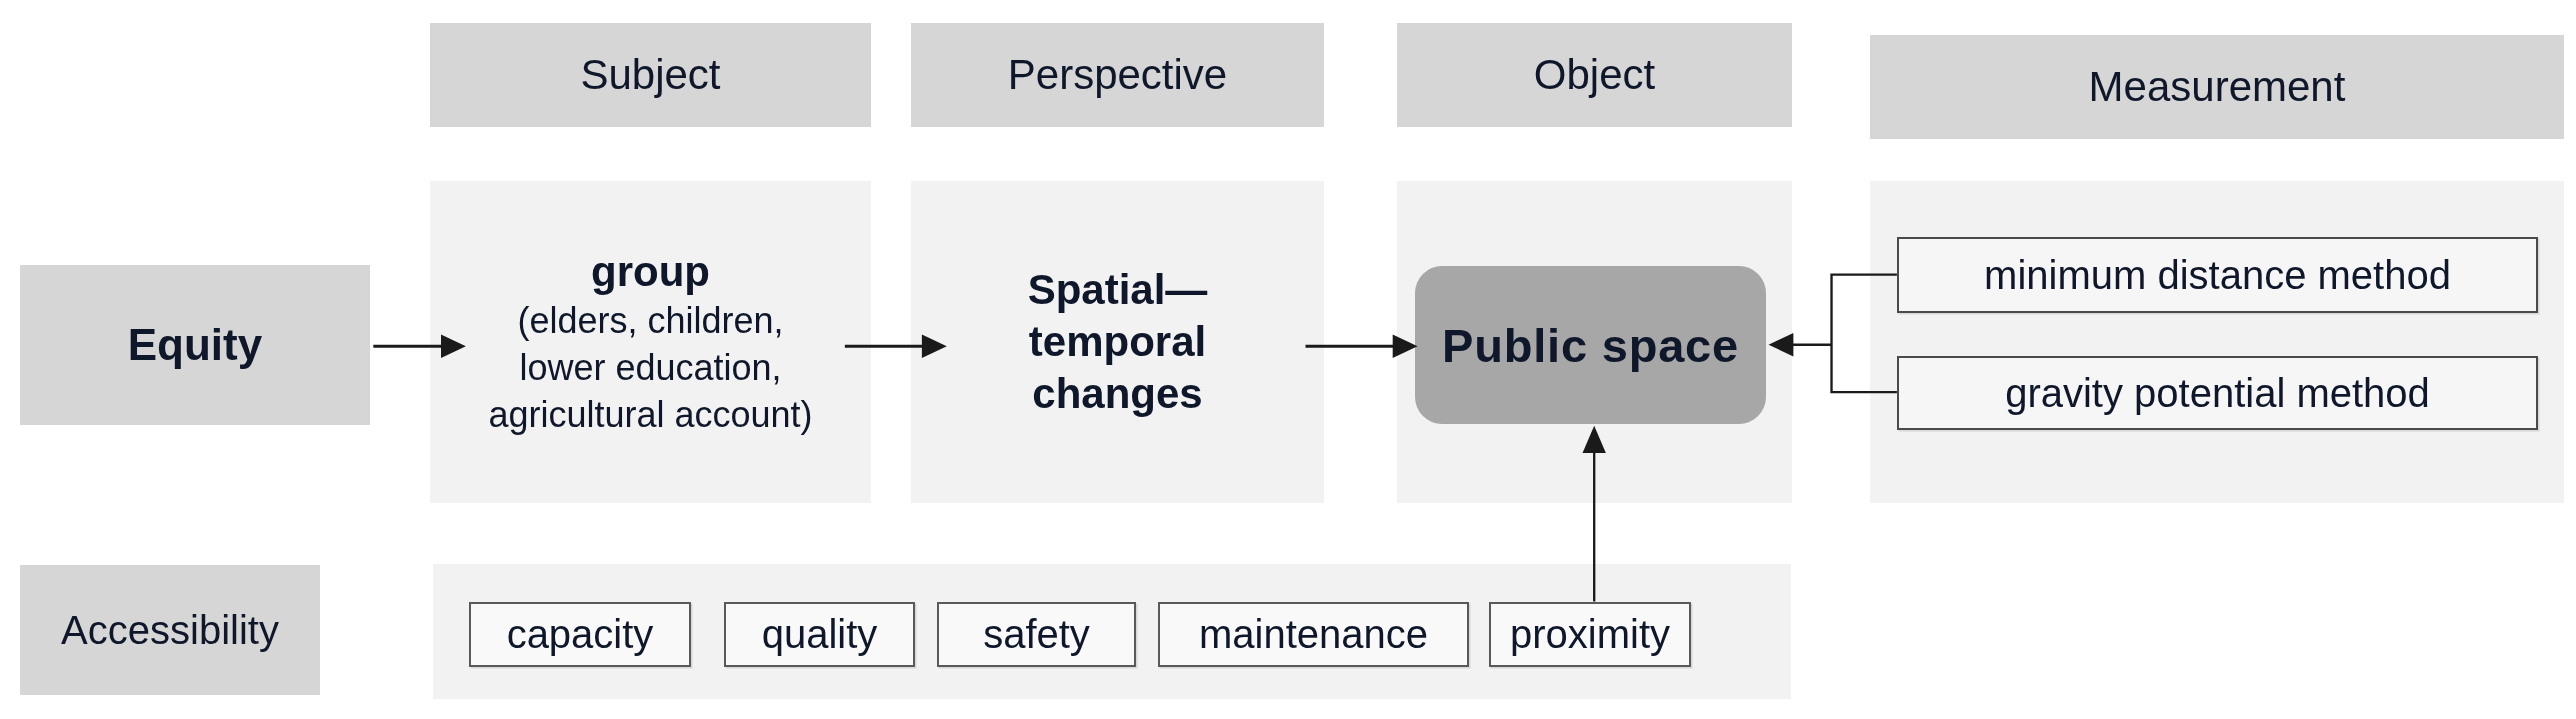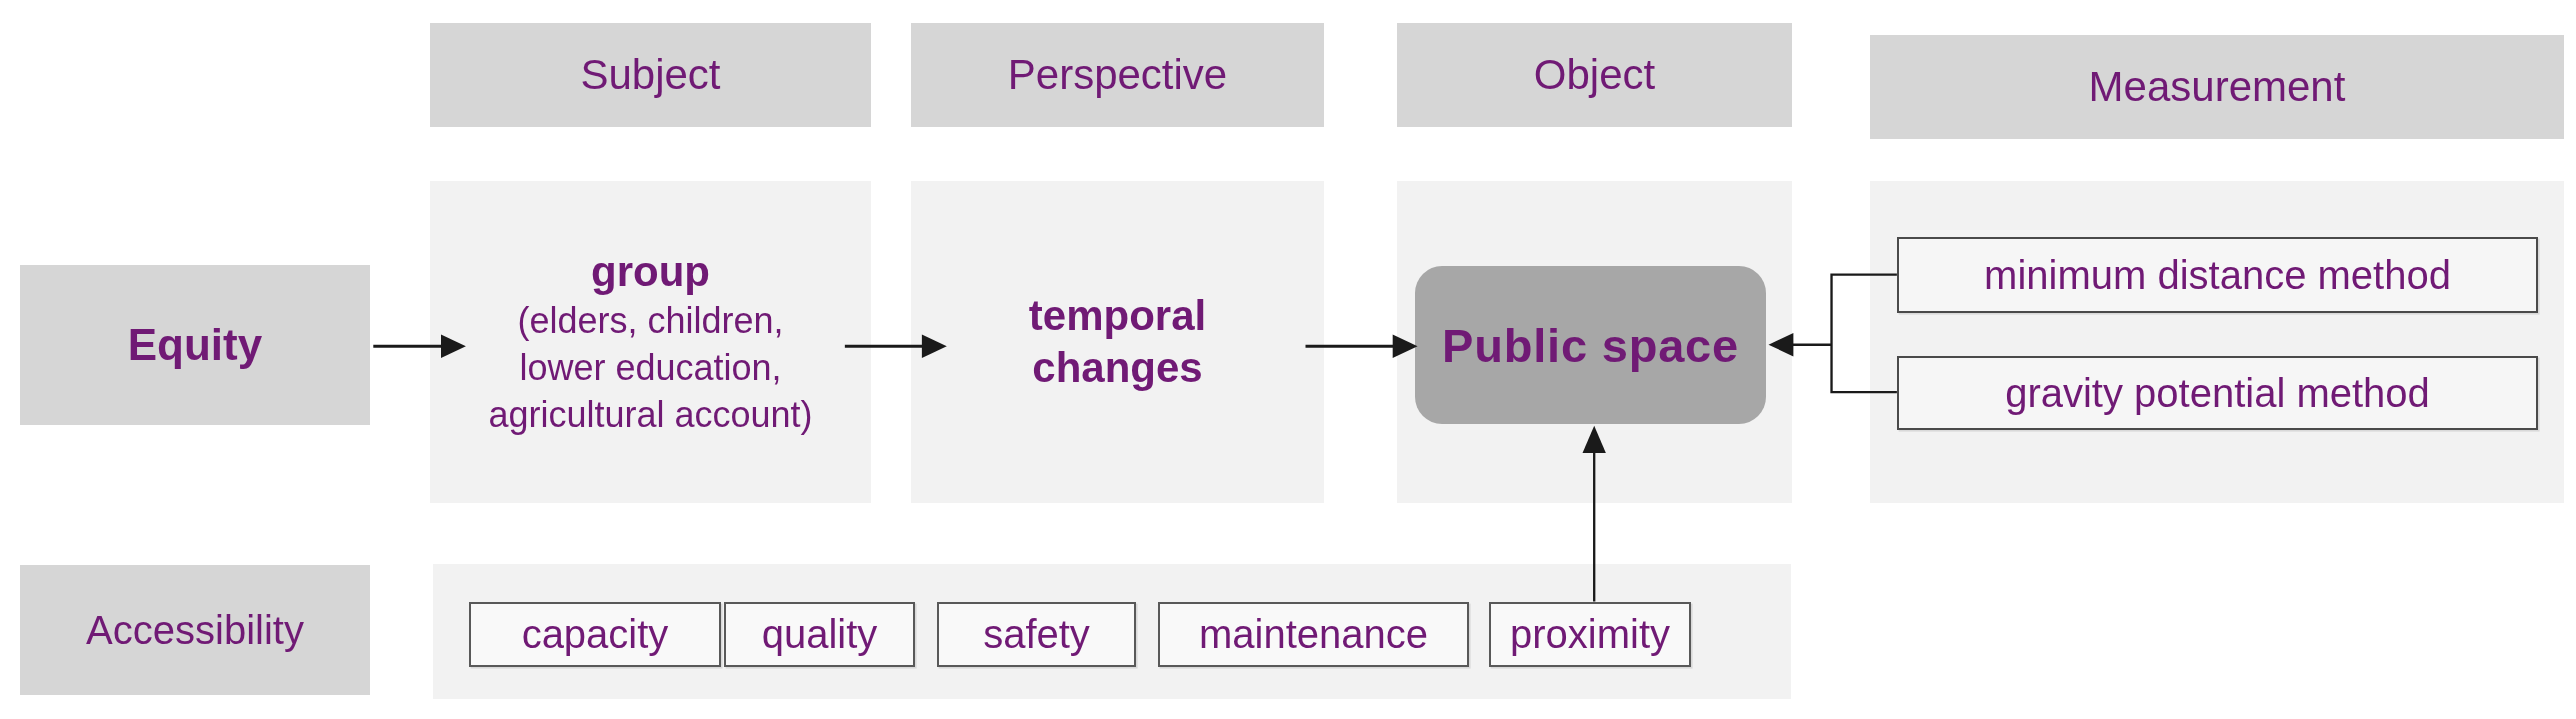--- a/index.html
+++ b/index.html
@@ -2,21 +2,21 @@
 <html style="font-size:12.5px"><head>
 <meta charset="utf-8">
 <style>
   html, body { margin: 0; padding: 0; background: #ffffff; }
   .canvas {
     position: relative;
     width: 2576px;
     height: 719px;
     background: #ffffff;
     font-family: "Liberation Sans", sans-serif;
-    color: #701a75;
+    color: #0f172a;
     overflow: hidden;
   }
   .abs { position: absolute; box-sizing: border-box; }
   .center { display: flex; align-items: center; justify-content: center; text-align: center; }
   .col-center { display: flex; flex-direction: column; align-items: center; justify-content: center; text-align: center; }
 
   .header-box { background: #d6d6d6; font-size: 42px; font-weight: 400; }
   .panel { background: #f2f2f2; }
   .rowlabel { background: #d6d6d6; }
   .equity-label { font-size: 44px; font-weight: 700; }
@@ -63,50 +63,51 @@
   </div>
 
   <div class="abs panel col-center" style="left:430px; top:181px; width:441px; height:322px;">
     <div class="vg-title">group</div>
     <div class="vg-detail">(elders, children,</div>
     <div class="vg-detail">lower education,</div>
     <div class="vg-detail">agricultural account)</div>
   </div>
 
   <div class="abs panel col-center" style="left:911px; top:181px; width:413px; height:322px;">
+    <div class="persp-line">Spatial—</div>
     <div class="persp-line">temporal</div>
     <div class="persp-line">changes</div>
   </div>
 
   <div class="abs panel" style="left:1397px; top:181px; width:395px; height:322px;"></div>
 
   <div class="abs panel" style="left:1870px; top:181px; width:694px; height:322px;"></div>
 
   <div class="abs rowlabel center equity-label" style="left:20px; top:265px; width:350px; height:160px;">
     <span>Equity</span>
   </div>
 
-  <div class="abs rowlabel center accessibility-label" style="left:20px; top:565px; width:350px; height:130px;">
+  <div class="abs rowlabel center accessibility-label" style="left:20px; top:565px; width:300px; height:130px;">
     <span>Accessibility</span>
   </div>
 
   <div class="abs object-box center" style="left:1415px; top:266px; width:351px; height:158px;border-radius:27px;">
     <span>Public space</span>
   </div>
 
   <div class="abs method-box center" style="left:1897px; top:237px; width:641px; height:76px;">
     <span>minimum distance method</span>
   </div>
   <div class="abs method-box center" style="left:1897px; top:356px; width:641px; height:74px;">
     <span>gravity potential method</span>
   </div>
 
   <div class="abs panel" style="left:433px; top:564px; width:1358px; height:135px;"></div>
 
-  <div class="abs chip center" style="left:469px; top:602px; width:252px; height:65px;">
+  <div class="abs chip center" style="left:469px; top:602px; width:222px; height:65px;">
     <span>capacity</span>
   </div>
   <div class="abs chip center" style="left:724px; top:602px; width:191px; height:65px;">
     <span>quality</span>
   </div>
   <div class="abs chip center" style="left:937px; top:602px; width:199px; height:65px;">
     <span>safety</span>
   </div>
   <div class="abs chip center" style="left:1158px; top:602px; width:311px; height:65px;">
     <span>maintenance</span>

